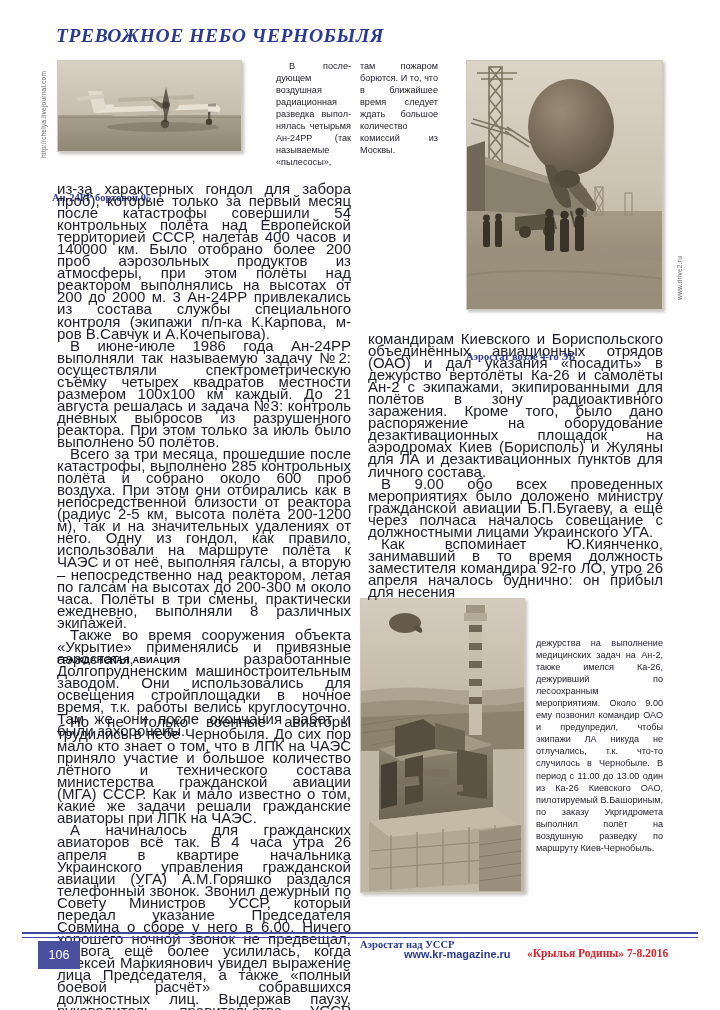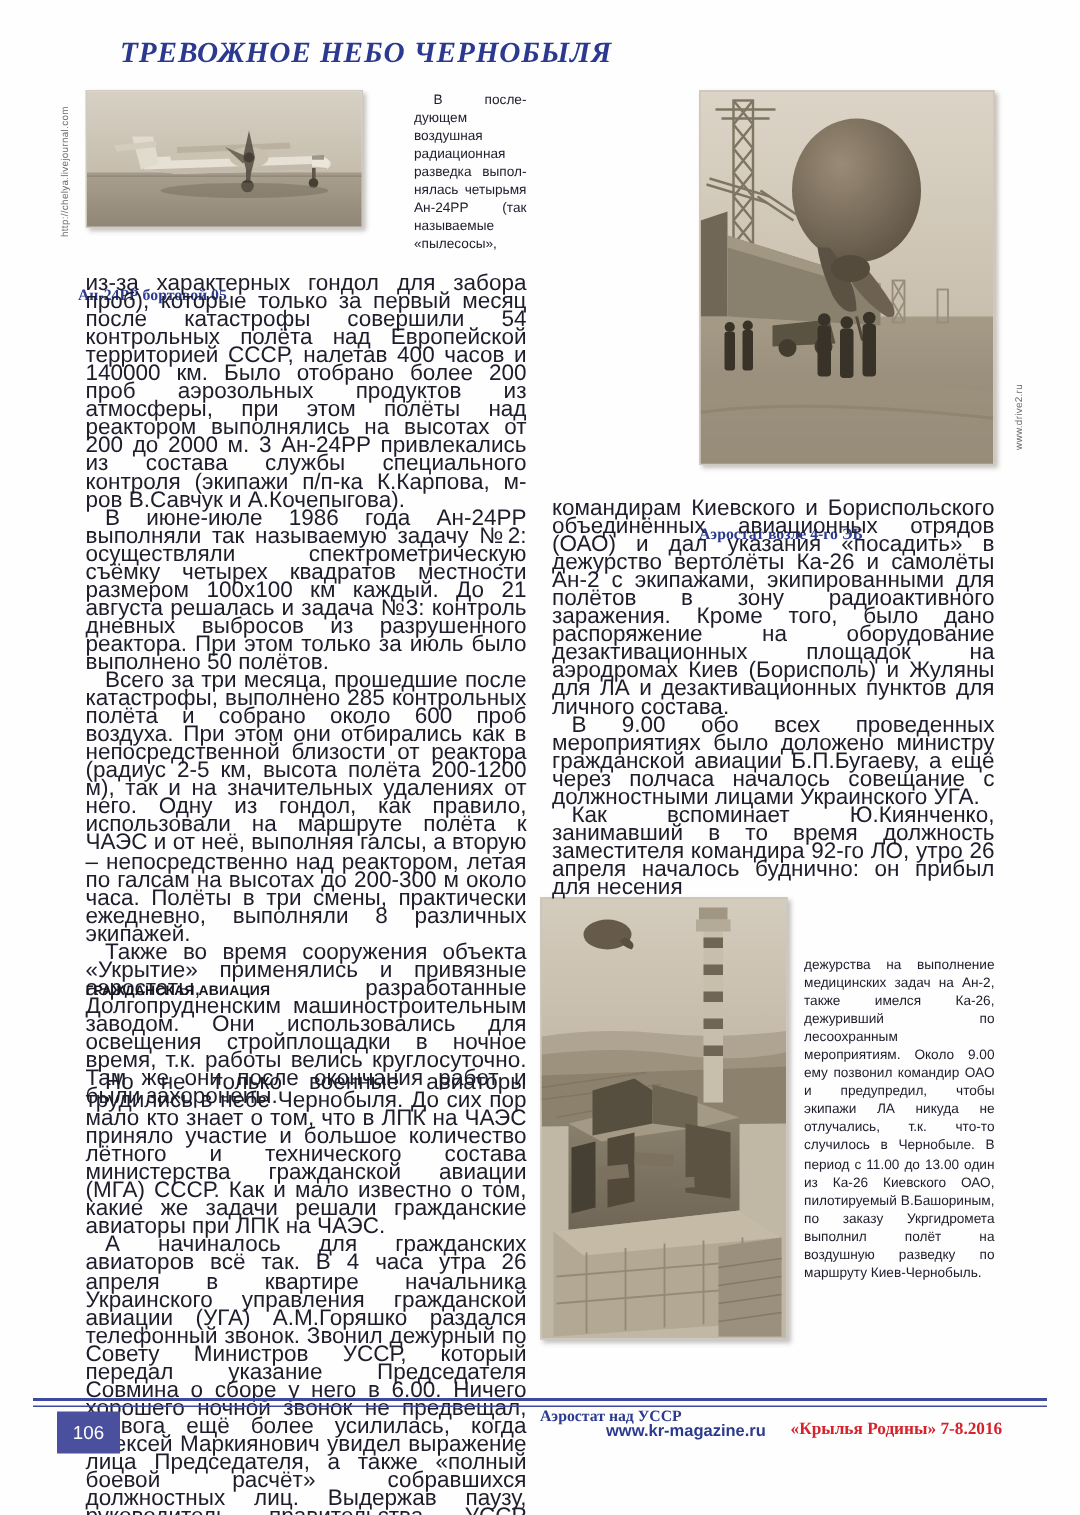--- a/index.html
+++ b/index.html
@@ -31,21 +31,20 @@
     position: absolute;
     left: 56px;
     top: 25px;
     font-family: "Liberation Serif", serif;
     font-weight: bold;
     font-style: italic;
     font-size: 19.5px;
     letter-spacing: 0.6px;
     color: #2b3a8f;
     white-space: nowrap;
-    margin-left: 24px;
   }
 
   
   .photo {
     position: absolute;
     box-sizing: border-box;
     border: 1px solid #cfcac0;
     box-shadow: 2px 2px 3px rgba(90,80,70,.35);
     overflow: hidden;
     background: #cbbfae;
@@ -342,20 +341,21 @@
       <rect x="0" y="0" width="165" height="295" fill="#8a7a5e" opacity=".1"></rect>
     </svg>
   </div>
   <div class="caption" style="left:360px; top:903px;">Аэростат над УССР</div>
 
   <div class="txt narrow" style="left:276px; top:60px; width:75px;">
     <p>В после-дующем воздушная радиационная разведка выпол-нялась четырьмя Ан-24РР (так называемые «пылесосы»,</p>
   </div>
 
   <div class="txt narrow" style="left:360px; top:60px; width:78px;">
+    <p class="noind">там пожаром борются. И то, что в ближайшее время следует ждать большое количество комиссий из Москвы.</p>
   </div>
 
   <div class="txt" style="left:57px; top:183px; width:294px;">
     <p class="noind">из-за характерных гондол для забора проб), которые только за первый месяц после катастрофы совершили 54 контрольных полёта над Европейской территорией СССР, налетав 400 часов и 140000 км. Было отобрано более 200 проб аэрозольных продуктов из атмосферы, при этом полёты над реактором выполнялись на высотах от 200 до 2000 м. 3 Ан-24РР привлекались из состава службы специального контроля (экипажи п/п-ка К.Карпова, м-ров В.Савчук и А.Кочепыгова).</p>
     <p>В июне-июле 1986 года Ан-24РР выполняли так называемую задачу №2: осуществляли спектрометрическую съёмку четырех квадратов местности размером 100х100 км каждый. До 21 августа решалась и задача №3: контроль дневных выбросов из разрушенного реактора. При этом только за июль было выполнено 50 полётов.</p>
     <p>Всего за три месяца, прошедшие после катастрофы, выполнено 285 контрольных полёта и собрано около 600 проб воздуха. При этом они отбирались как в непосредственной близости от реактора (радиус 2-5 км, высота полёта 200-1200 м), так и на значительных удалениях от него. Одну из гондол, как правило, использовали на маршруте полёта к ЧАЭС и от неё, выполняя галсы, а вторую – непосредственно над реактором, летая по галсам на высотах до 200-300 м около часа. Полёты в три смены, практически ежедневно, выполняли 8 различных экипажей.</p>
     <p>Также во время сооружения объекта «Укрытие» применялись и привязные аэростаты, разработанные Долгопрудненским машиностроительным заводом. Они использовались для освещения стройплощадки в ночное время, т.к. работы велись круглосуточно. Там же они после окончания работ и были захоронены.</p>
   </div>
 
   <div class="secthead" style="left:57px; top:655px;">ГРАЖДАНСКАЯ АВИАЦИЯ</div>

